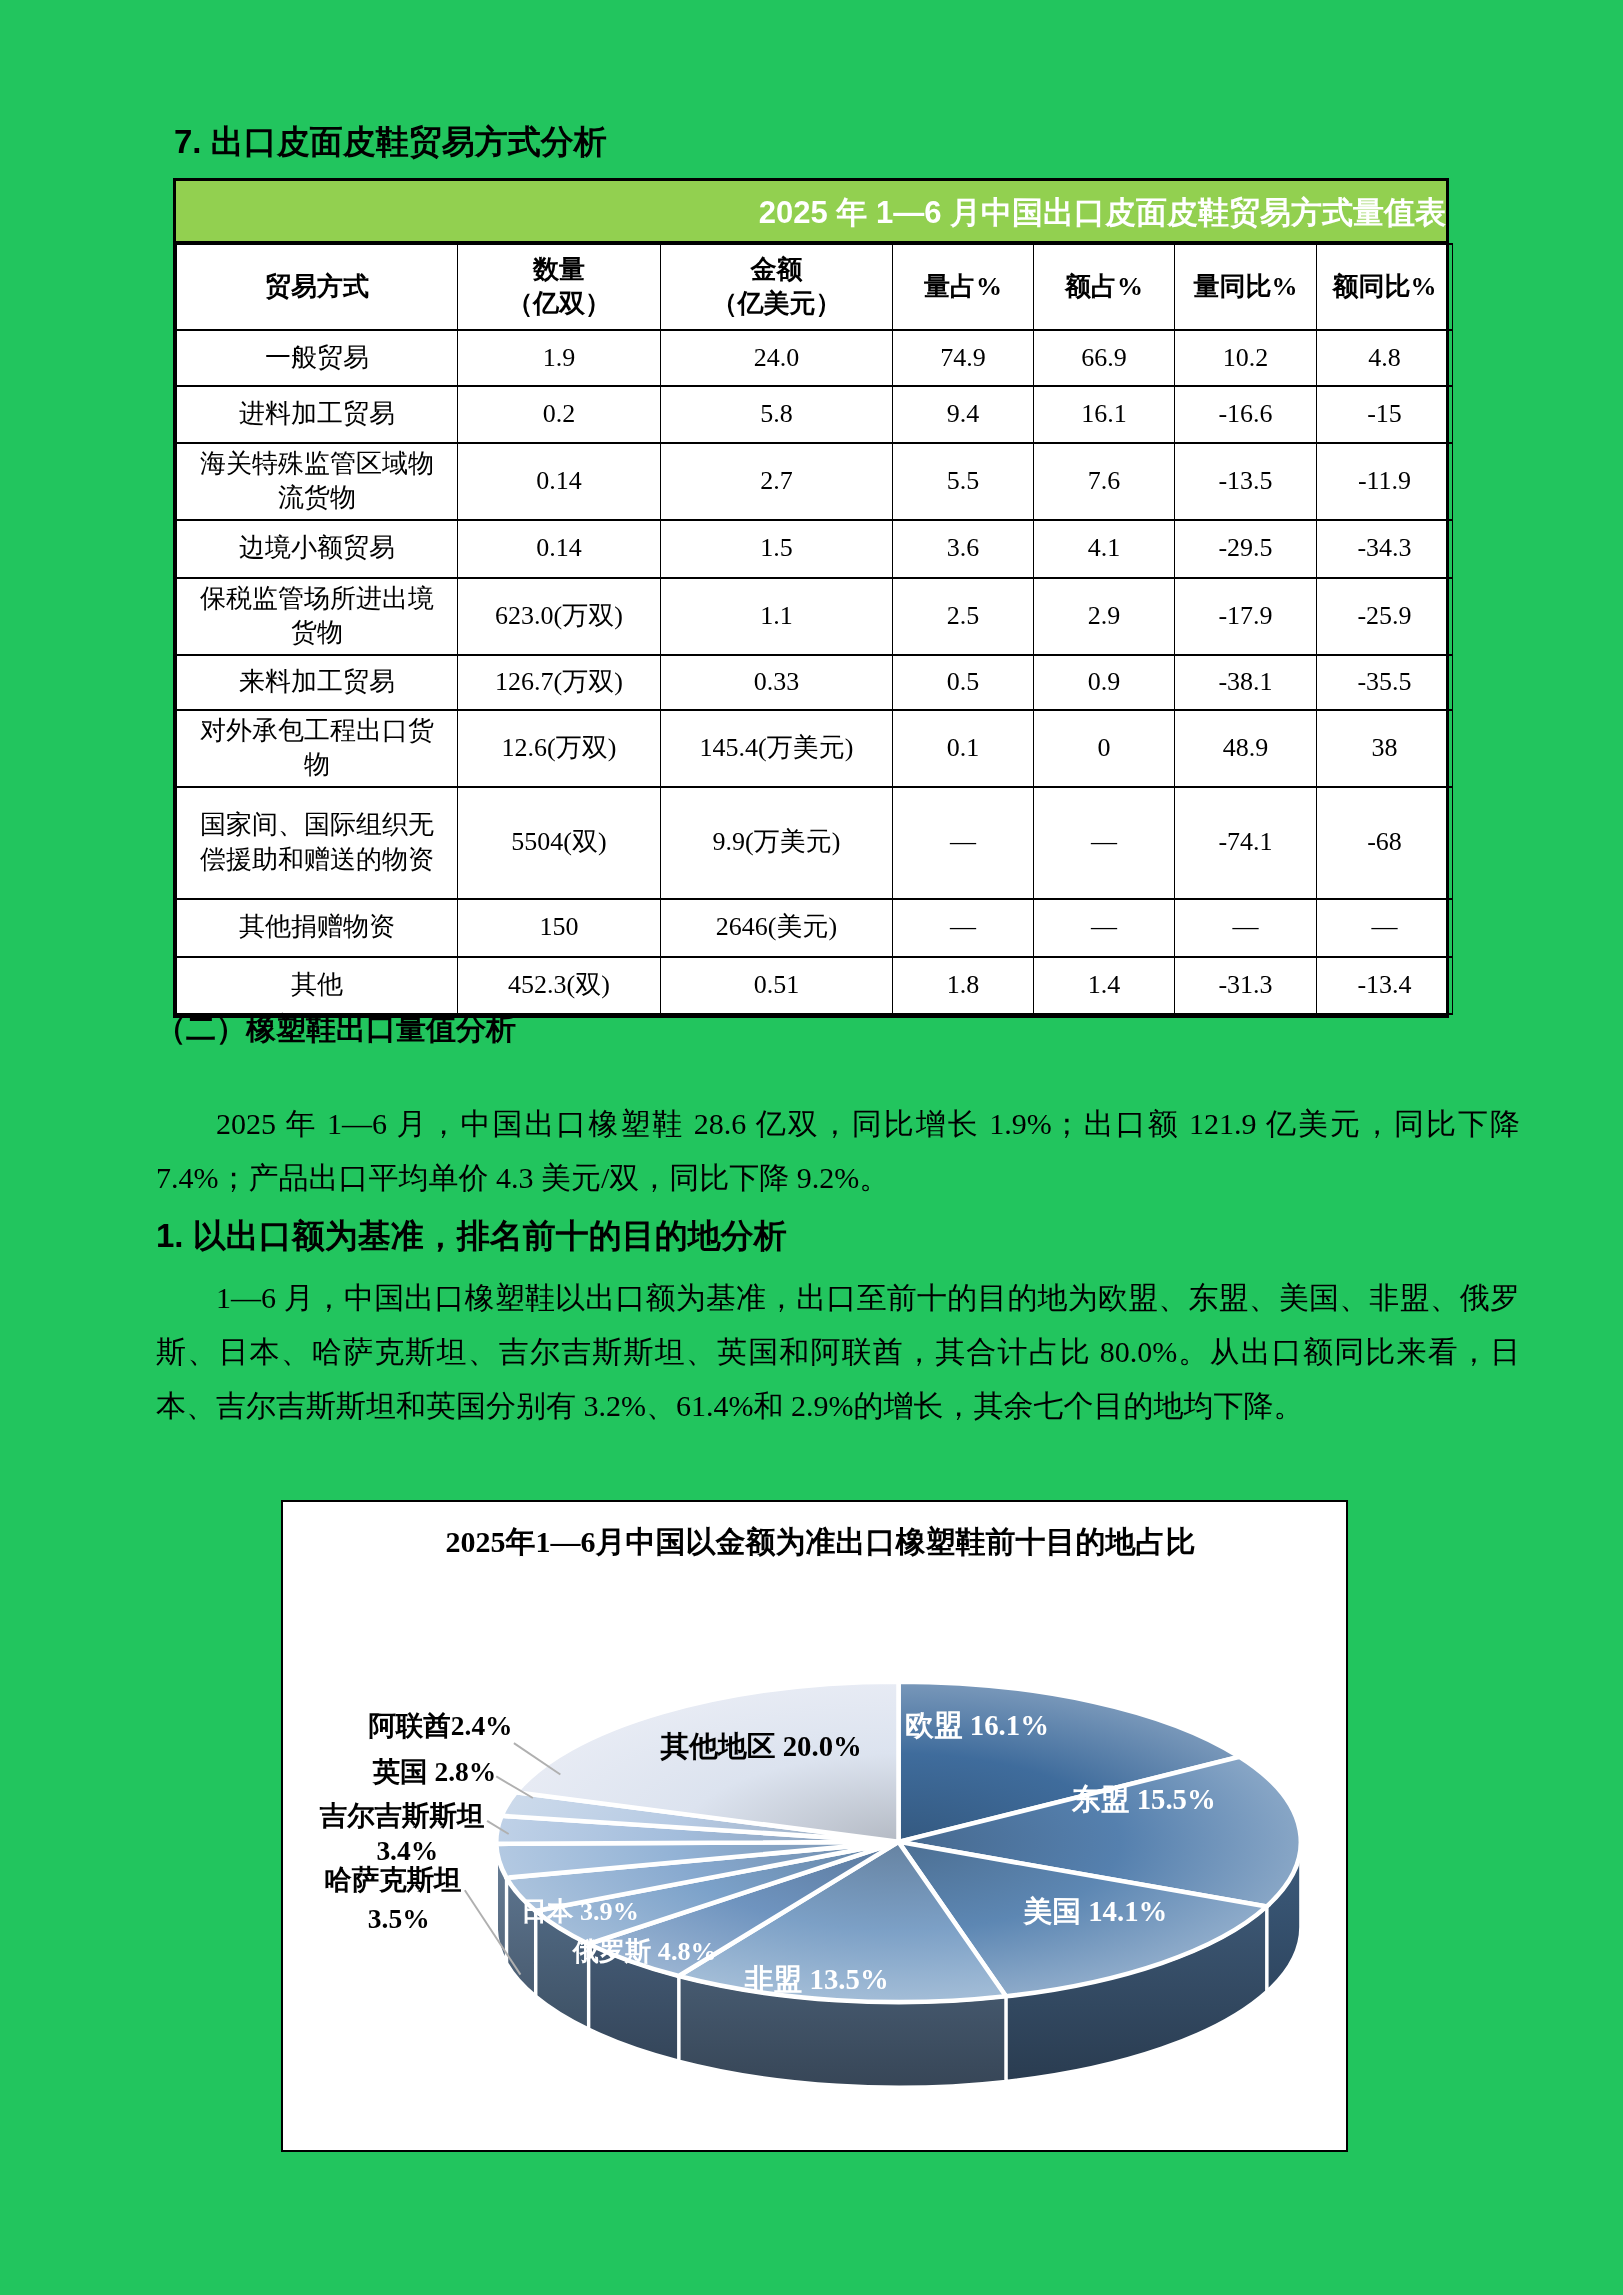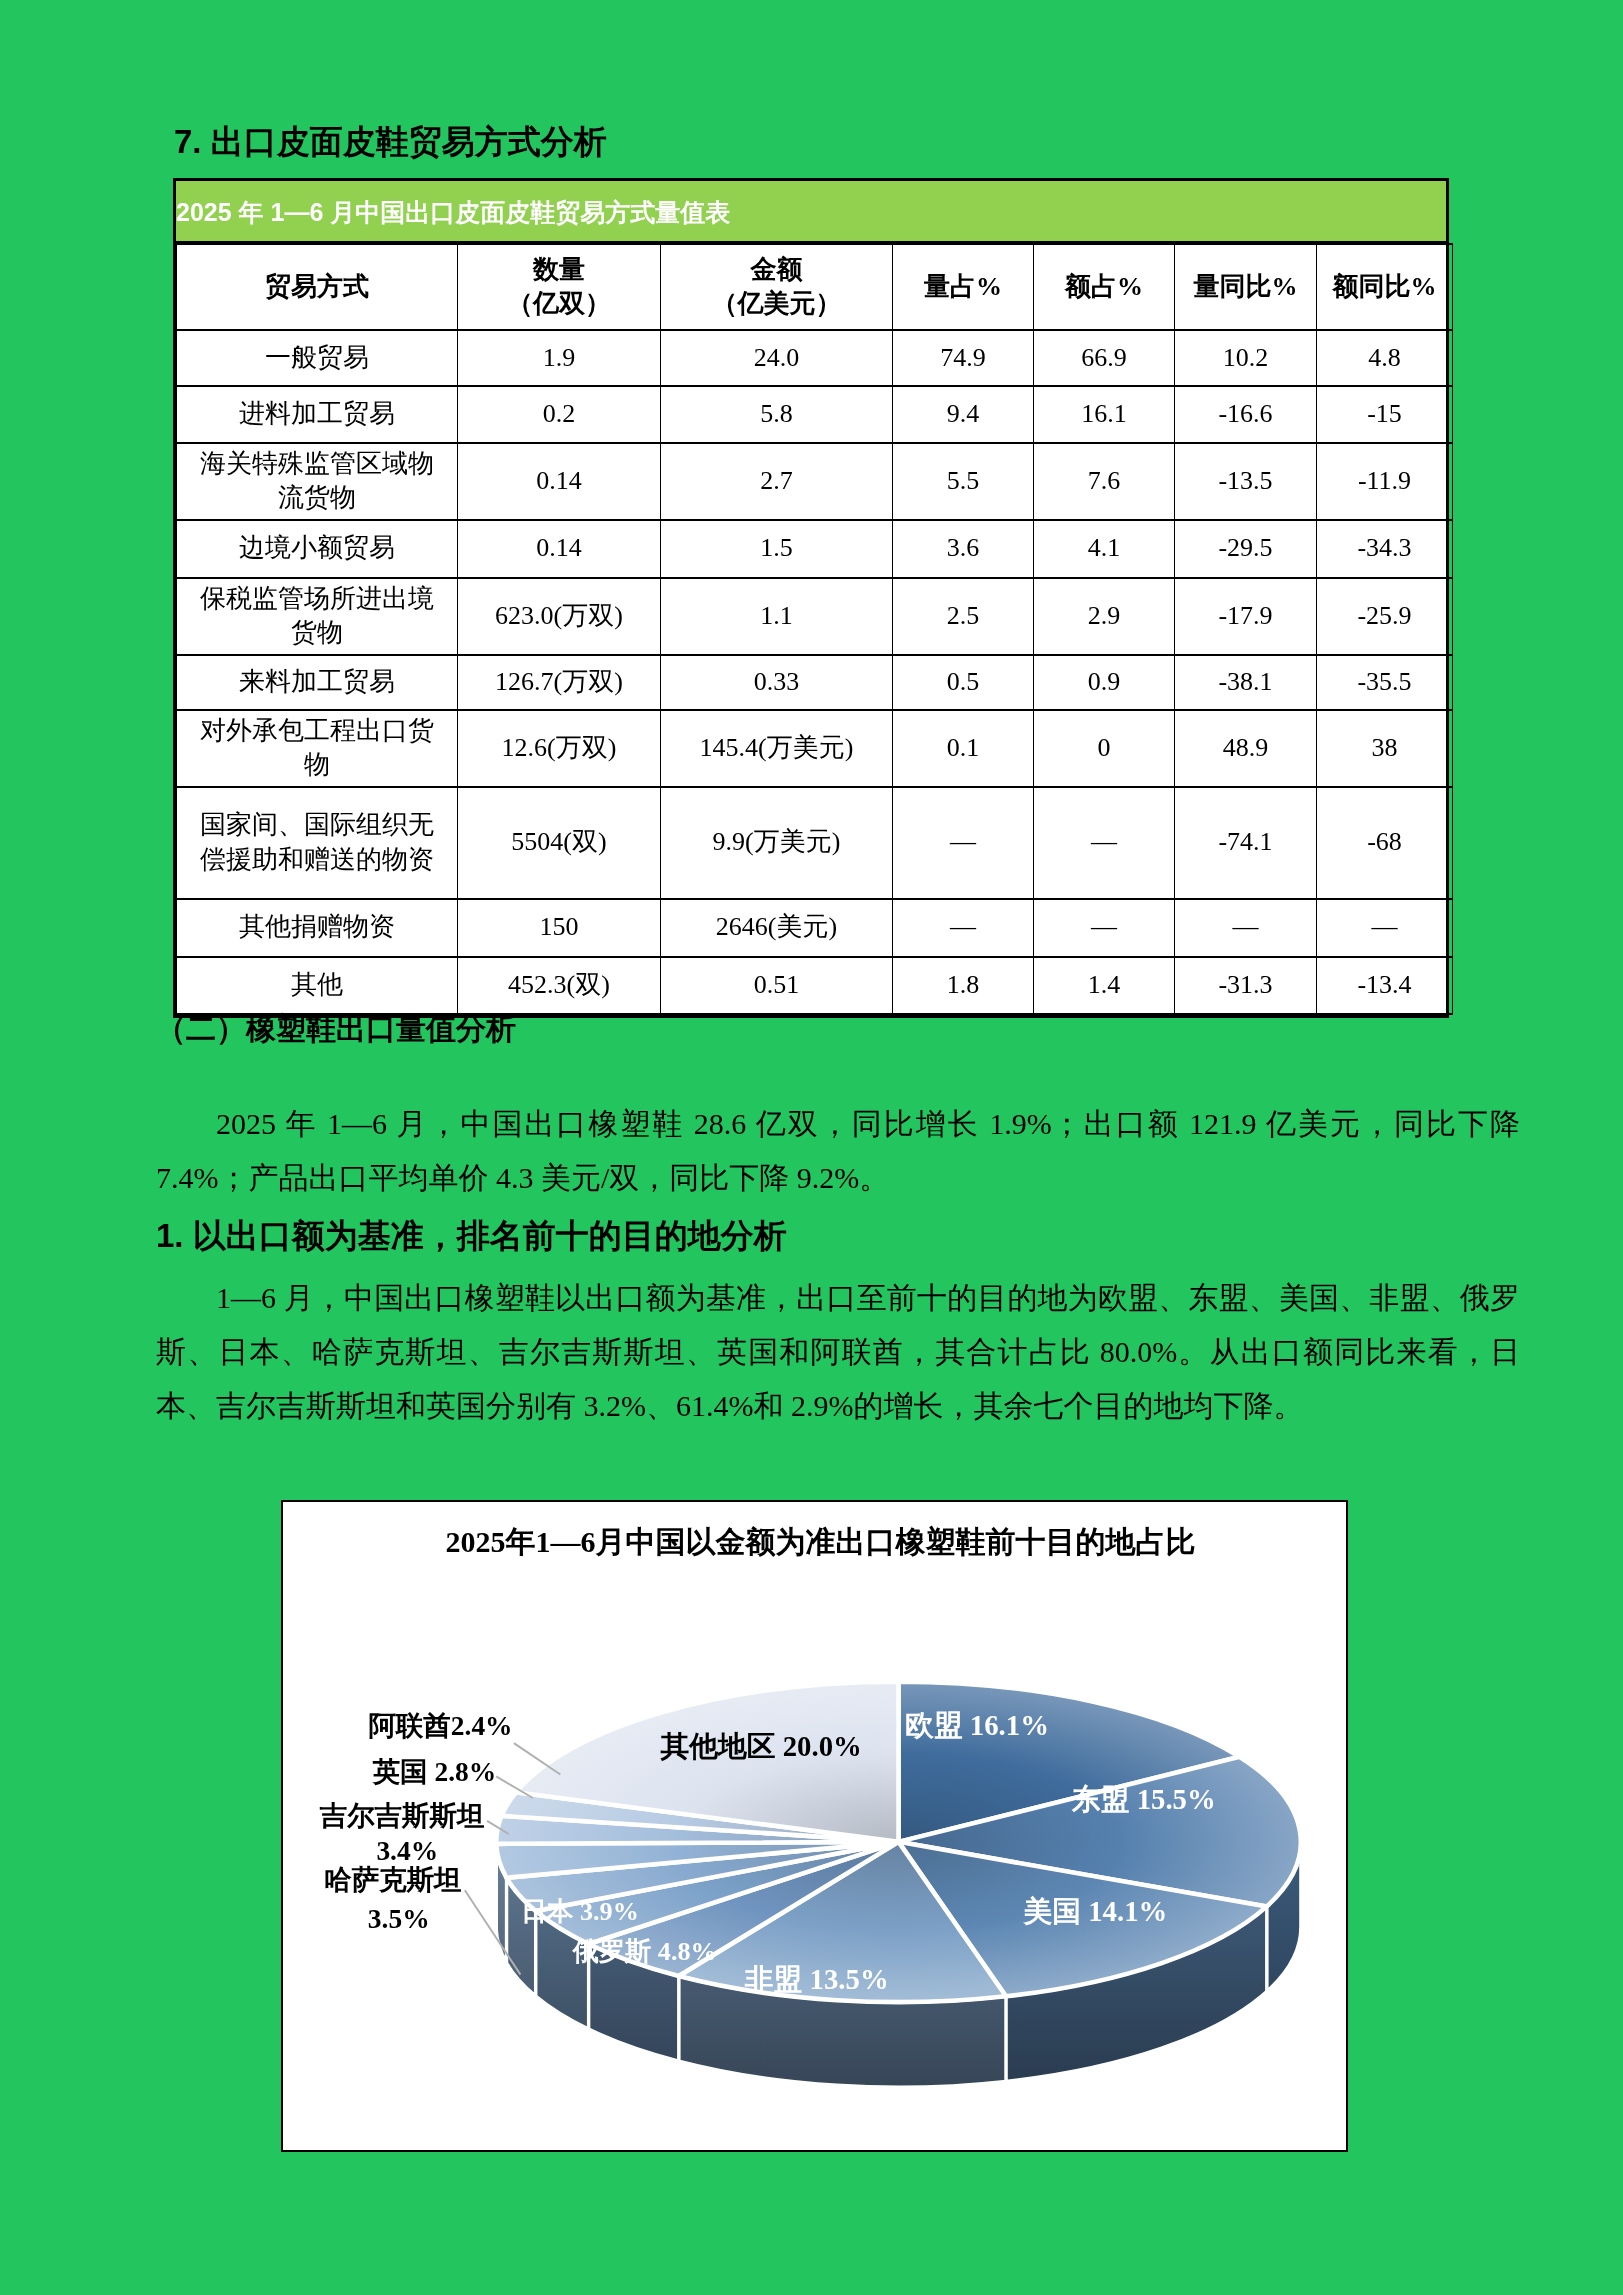--- a/index.html
+++ b/index.html
@@ -7,22 +7,22 @@
         font-family:"Liberation Serif","DejaVu Serif",serif;color:#000;}
   .h-sans{font-family:"Liberation Sans","DejaVu Sans",sans-serif;font-weight:bold;margin:0;position:absolute;}
   #h1{left:174px;top:120px;font-size:33px;}
   #h2{left:156px;top:1009px;font-size:30px;font-family:Liberation Serif, serif;}
   #h3{left:156px;top:1214px;font-size:33px;}
   .para{position:absolute;left:156px;width:1364px;font-size:30px;line-height:54px;
         text-align:justify;text-indent:60px;margin:0;}
   #para1{top:1097px;}
   #para2{top:1271px;}
   .tablewrap{position:absolute;left:173px;top:178px;width:1276px;border:3.3px solid #000;box-sizing:border-box;background:#fff;}
-  .tabletitle{height:60px;line-height:63px;text-align:left;color:#ffffff;
-        font-family:"Liberation Sans","DejaVu Sans",sans-serif;font-weight:bold;font-size:25px;
+  .tabletitle{height:60px;line-height:63px;text-align:right;color:#ffffff;
+        font-family:"Liberation Sans","DejaVu Sans",sans-serif;font-weight:bold;font-size:31px;
         border-bottom:2.6px solid #000;}
   .tablewrap table{width:100%;border-collapse:collapse;table-layout:fixed;font-size:26px;}
   .tablewrap th,.tablewrap td{border:1.3px solid #000;border-top-width:2px;border-bottom-width:2px;
         text-align:center;vertical-align:middle;padding:2.6px 5.2px;line-height:1.32;}
   .tablewrap td:first-child{padding:3px 17px;}
   .tablewrap th{white-space:pre-line;font-weight:bold;}
   .chartbox{position:absolute;left:281px;top:1500px;width:1067px;height:652px;border:2.6px solid #000;
         box-sizing:border-box;background:#fff;}
   .charttitle{position:absolute;top:19.6px;left:12px;right:0;text-align:center;font-size:30px;font-weight:bold;}
   .chartbox svg{position:absolute;left:0;top:0;}

